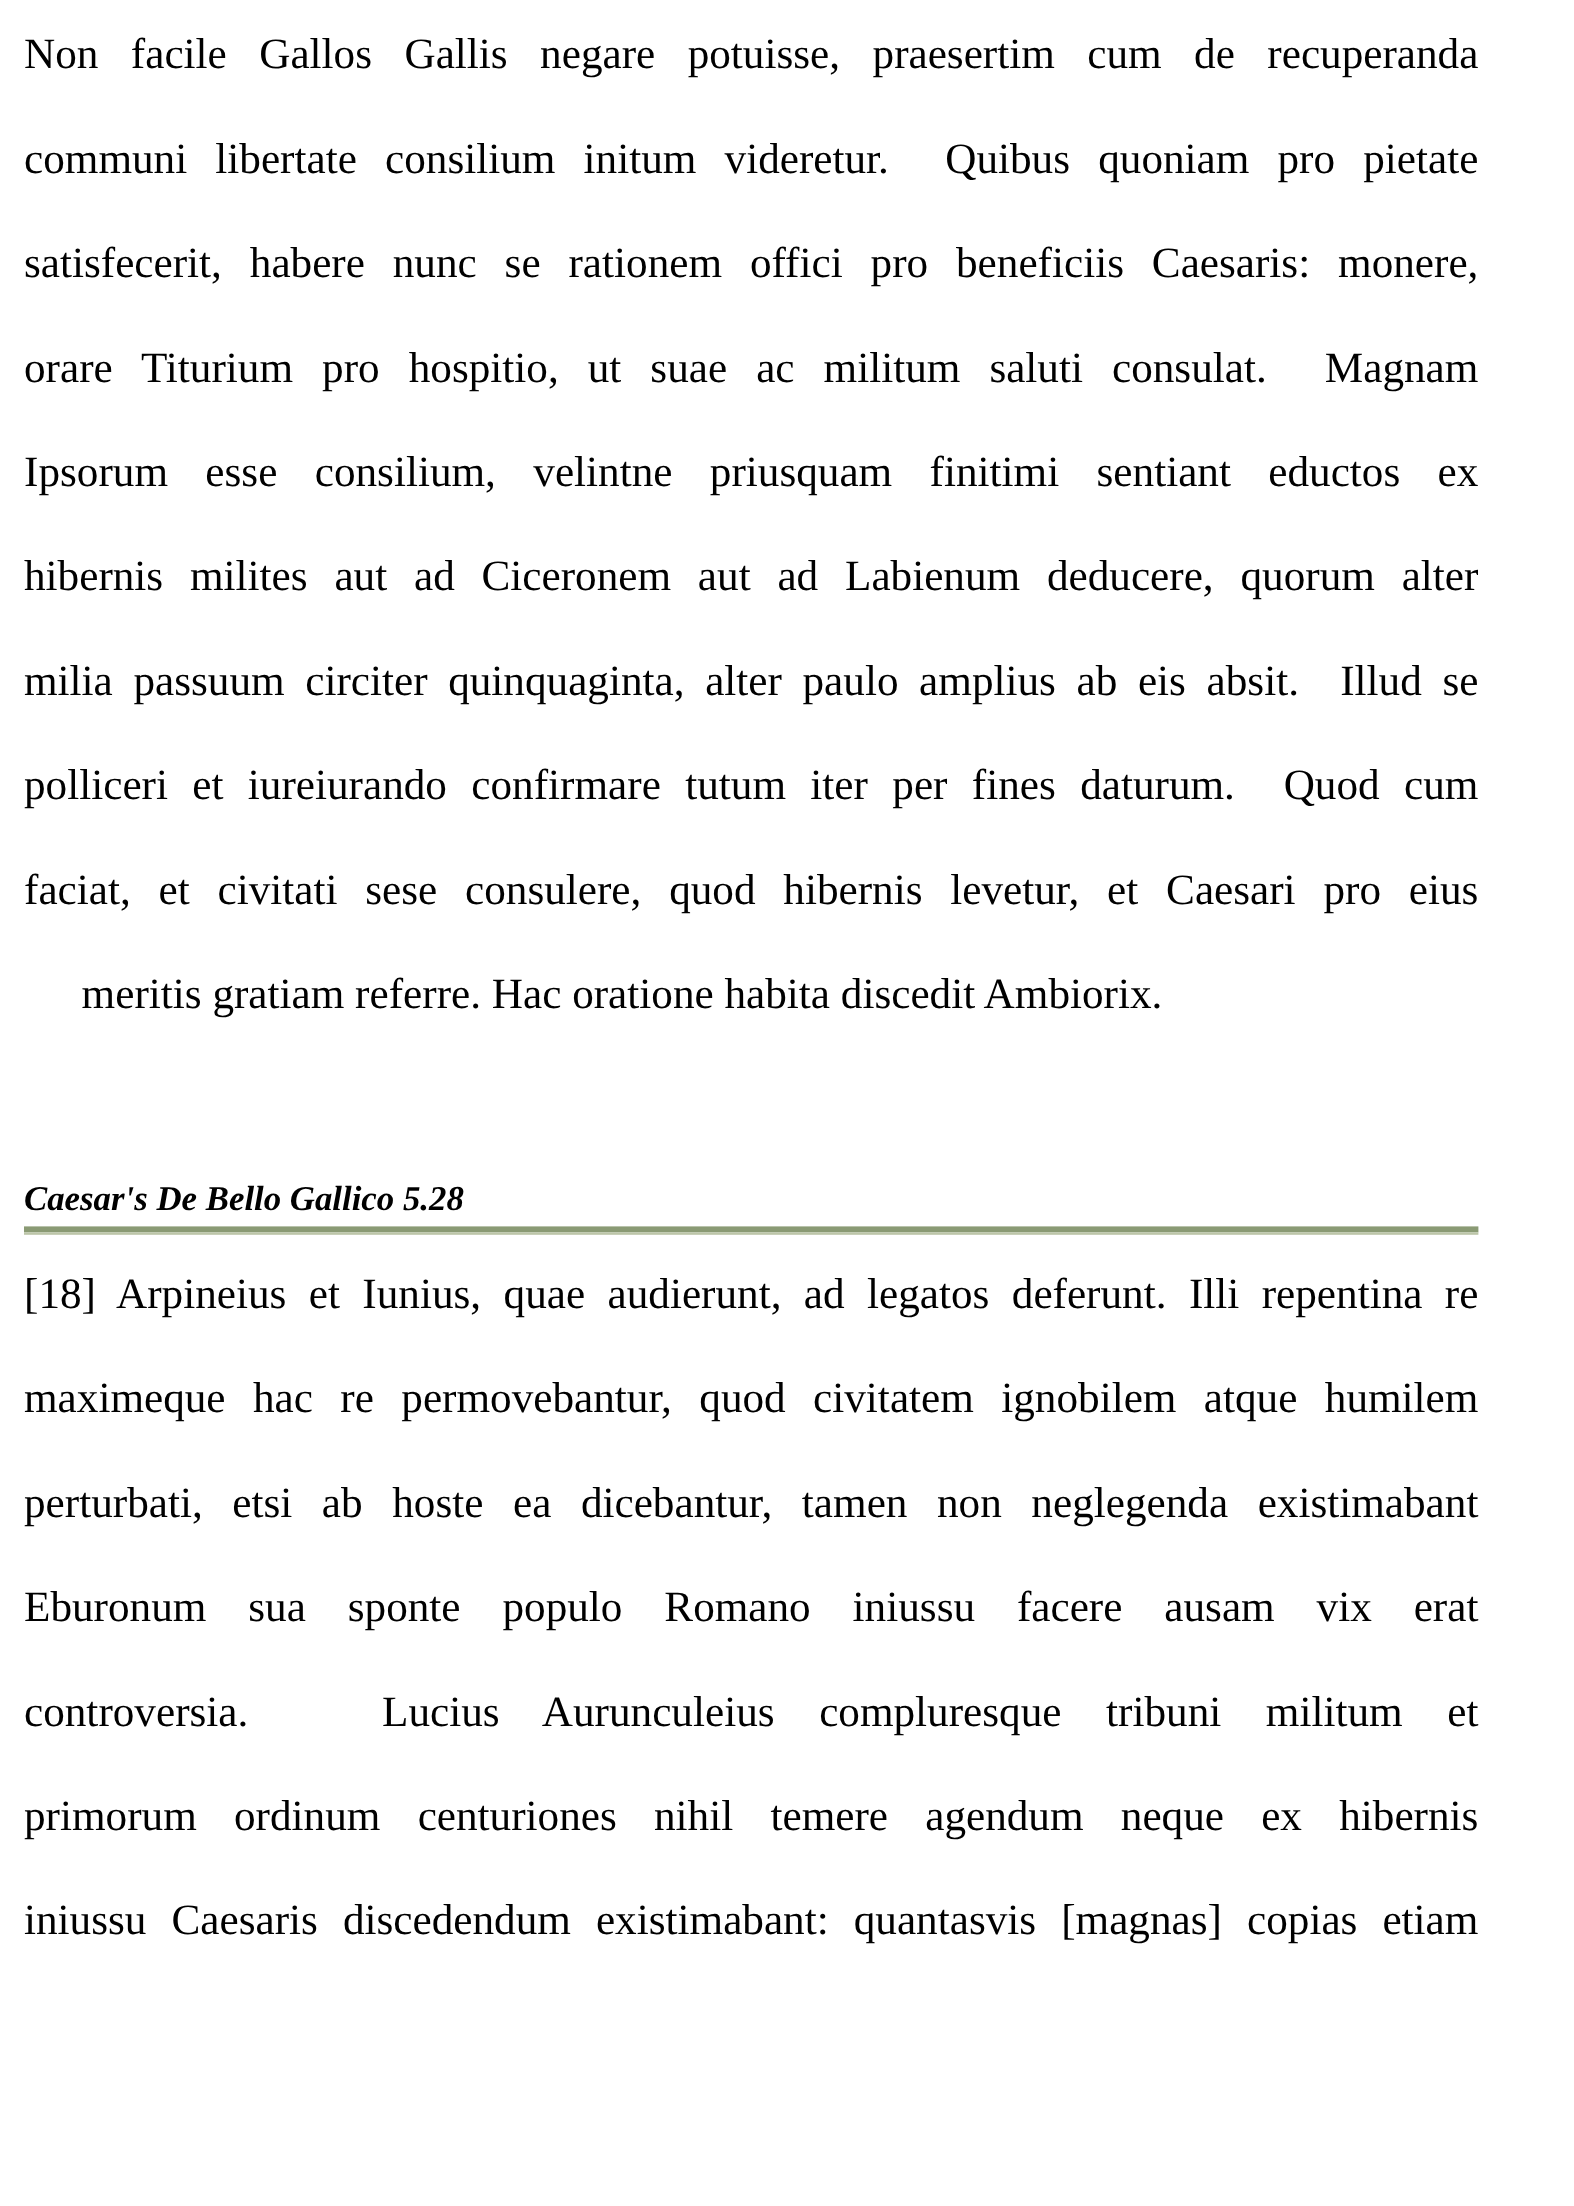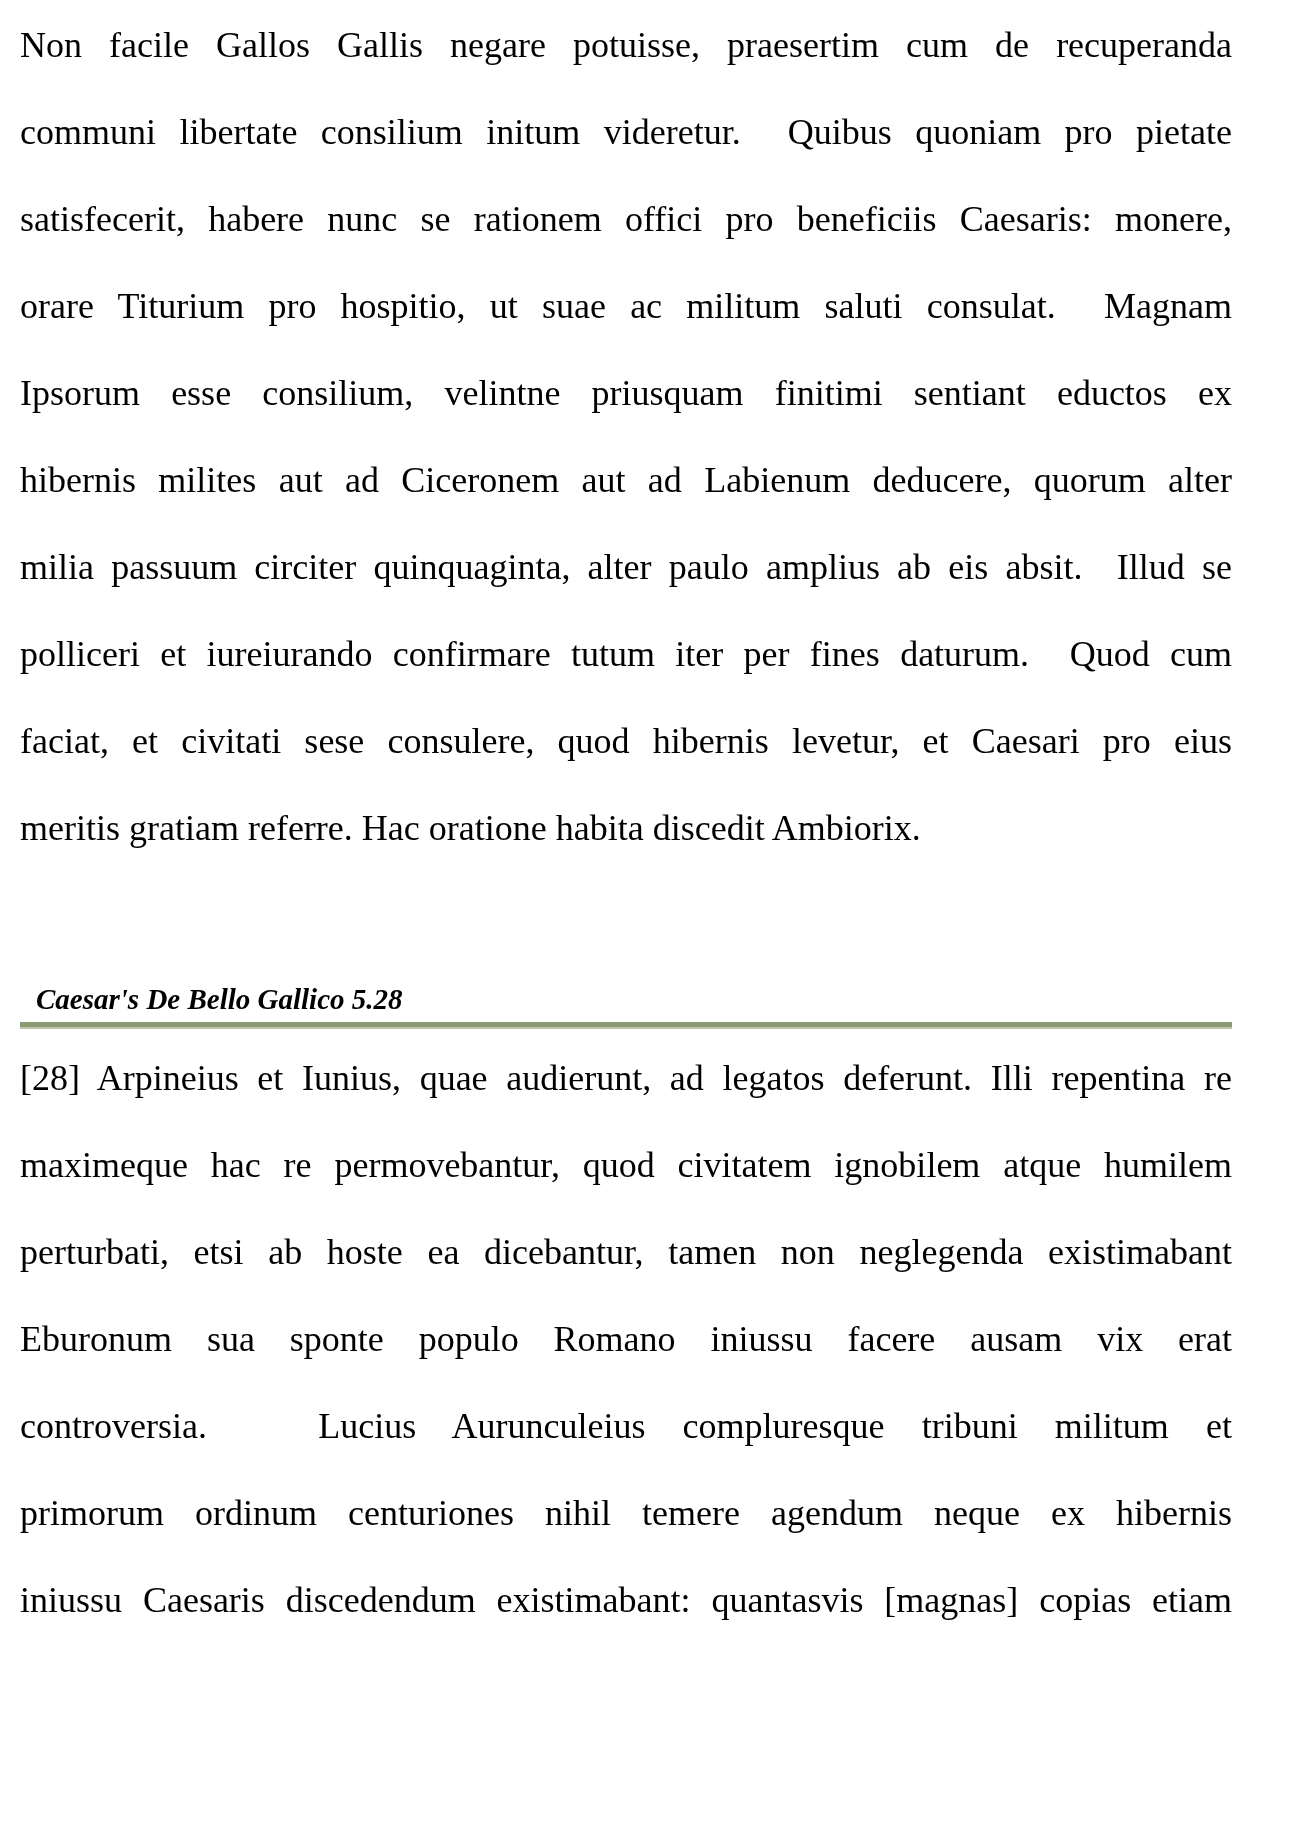--- a/index.html
+++ b/index.html
@@ -30,23 +30,24 @@
     line-height: 87px;
     font-size: 36px;
     letter-spacing: 0px;
   }
   .line.just {
     text-align: justify;
     text-align-last: justify;
   }
   .line.flush {
     text-align: left;
+    margin-left: 48px;
   }
   .heading {
-    margin: 104px 0 0 16px;
+    margin: 104px 0 0 0;
     padding: 0;
     font-size: 29px;
     line-height: 46px;
     font-weight: bold;
     font-style: italic;
   }
   .rule-main {
     height: 5px;
     width: 100%;
   }
@@ -77,21 +78,21 @@
       <div class="line flush">meritis gratiam referre. Hac oratione habita discedit Ambiorix.</div>
     </div>
 
   <h2 class="heading">Caesar's De Bello Gallico 5.28</h2>
 
   <div class="rule-main" style="background: rgb(138, 154, 116);"></div>
   <div class="rule-light" style="background: rgb(188, 197, 168);"></div>
 
   <div class="para para2">
 
-  <div class="line just">[28] Arpineius et Iunius, quae audierunt, ad legatos deferunt. Illi repentina re</div>
+  <div class="line just">[18] Arpineius et Iunius, quae audierunt, ad legatos deferunt. Illi repentina re</div>
       <div class="line just">maximeque hac re permovebantur, quod civitatem ignobilem atque humilem</div>
       <div class="line just">perturbati, etsi ab hoste ea dicebantur, tamen non neglegenda existimabant</div>
       <div class="line just">Eburonum sua sponte populo Romano iniussu facere ausam vix erat</div>
       <div class="line just">controversia.&nbsp;&nbsp; Lucius Aurunculeius compluresque tribuni militum et</div>
       <div class="line just">primorum ordinum centuriones nihil temere agendum neque ex hibernis</div>
       <div class="line just">iniussu Caesaris discedendum existimabant: quantasvis [magnas] copias etiam</div>
     </div>
 
 </div>
 

